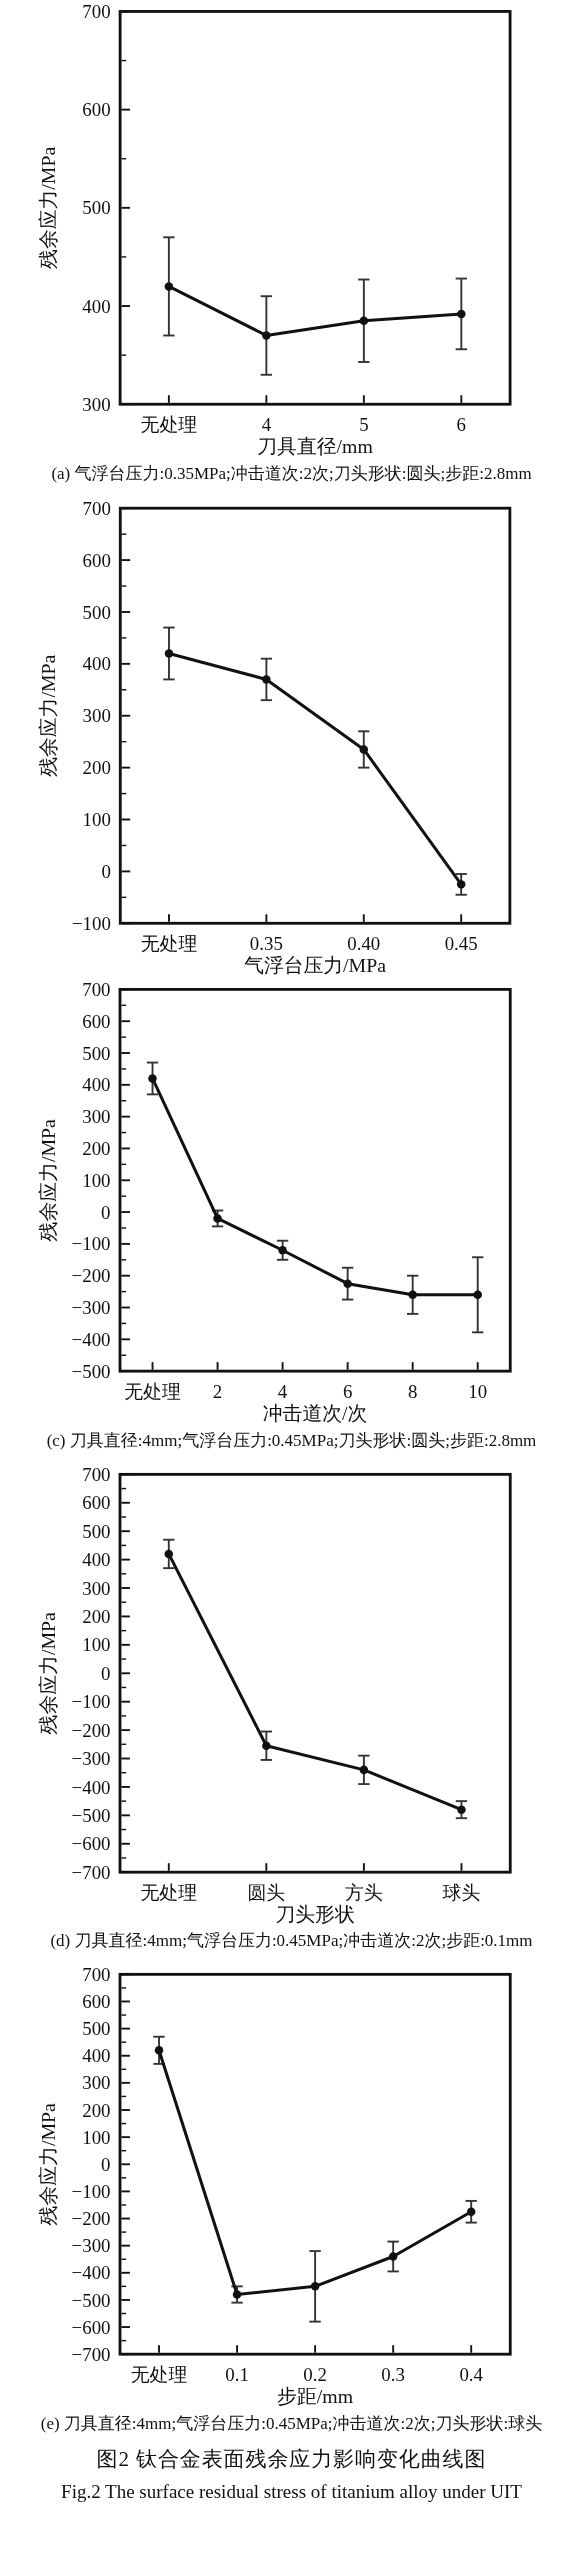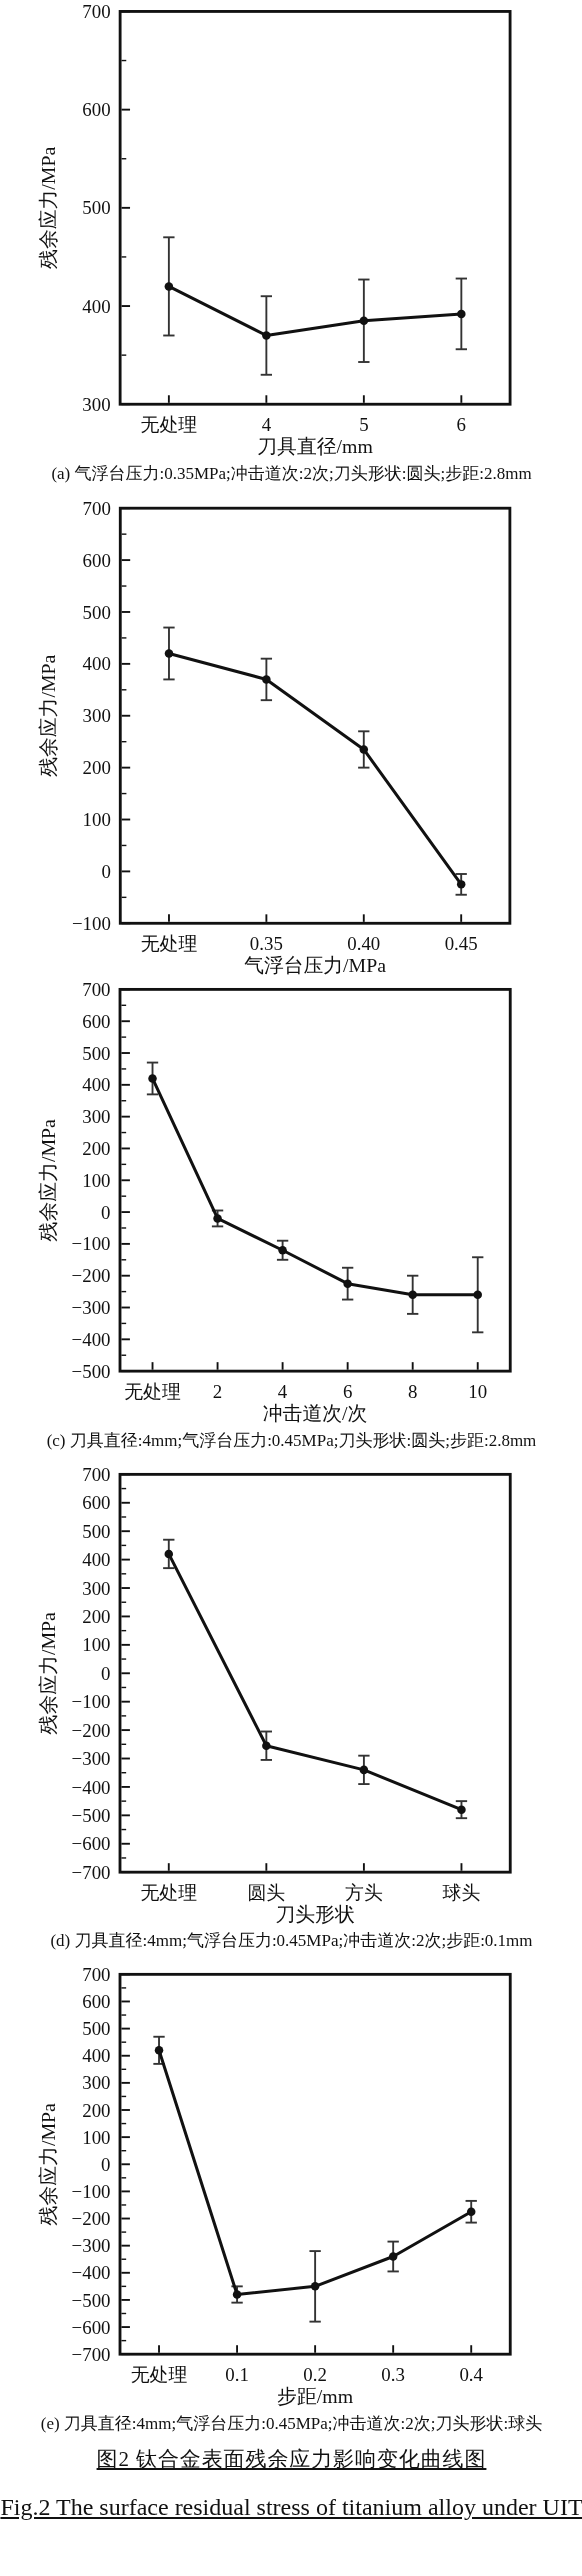--- a/index.html
+++ b/index.html
@@ -28,30 +28,29 @@
     text-align: center;
     font-size: 17px;
     line-height: 1.25;
     margin: 3.8px 0 11.3px 0;
     white-space: nowrap;
   }
   .fig-title {
     width: 583px;
     text-align: center;
     white-space: nowrap;
-    text-decoration: underline;
   }
   .fig-title.zh {
     font-size: 21px;
     margin-top: 9.4px;
     letter-spacing: 0.9px;
   }
   .fig-title.en {
-    font-size: 24px;
-    margin-top: 21px;
+    font-size: 19px;
+    margin-top: 8px;
   }
 </style>
 </head>
 <body>
 
 <div class="figure">
 
   <section class="chart-block">
     <svg class="chart" width="583" height="457" viewBox="0 0 617 484">
         <rect x="127" y="10" width="413" height="416" fill="none" stroke="#111" stroke-width="3"></rect>

